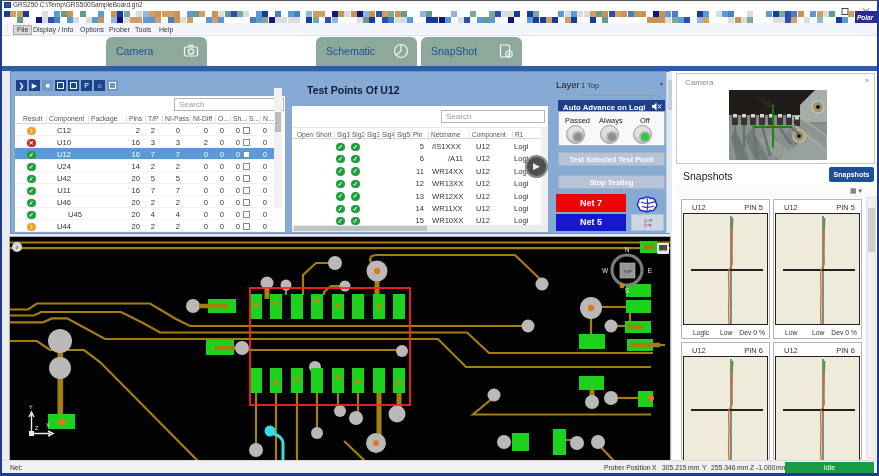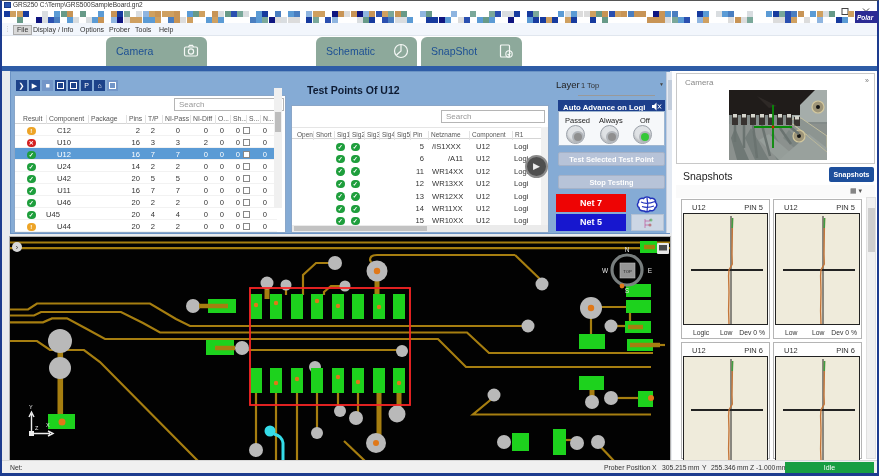--- a/index.html
+++ b/index.html
@@ -417,21 +417,21 @@
 <span class="lc" style="left:126px;width:14px;text-align:right">2</span>
 <span class="lc" style="left:144px;width:21px;text-align:right">2</span>
 <span class="lc" style="left:172px;width:21px;text-align:right">0</span>
 <span class="lc" style="left:195px;width:14px;text-align:right">0</span>
 <span class="lc" style="left:211px;width:14px;text-align:right">0</span>
 <span class="lbox"></span>
 <span class="lc" style="left:241px;width:11px;text-align:right">0</span>
 </div>
 <div class="lrow" style="top:84px">
 <span style="position:absolute;left:12px;top:1.5px"><span class="ic icv">✓</span></span>
-<span class="lc" style="left:31px;width:36px;text-align:left">U45</span>
+<span class="lc" style="left:31px;width:36px;text-align:right">U45</span>
 <span class="lc" style="left:105px;width:20px;text-align:right">20</span>
 <span class="lc" style="left:126px;width:14px;text-align:right">4</span>
 <span class="lc" style="left:144px;width:21px;text-align:right">4</span>
 <span class="lc" style="left:172px;width:21px;text-align:right">0</span>
 <span class="lc" style="left:195px;width:14px;text-align:right">0</span>
 <span class="lc" style="left:211px;width:14px;text-align:right">0</span>
 <span class="lbox"></span>
 <span class="lc" style="left:241px;width:11px;text-align:right">0</span>
 </div>
 <div class="lrow" style="top:96px">

